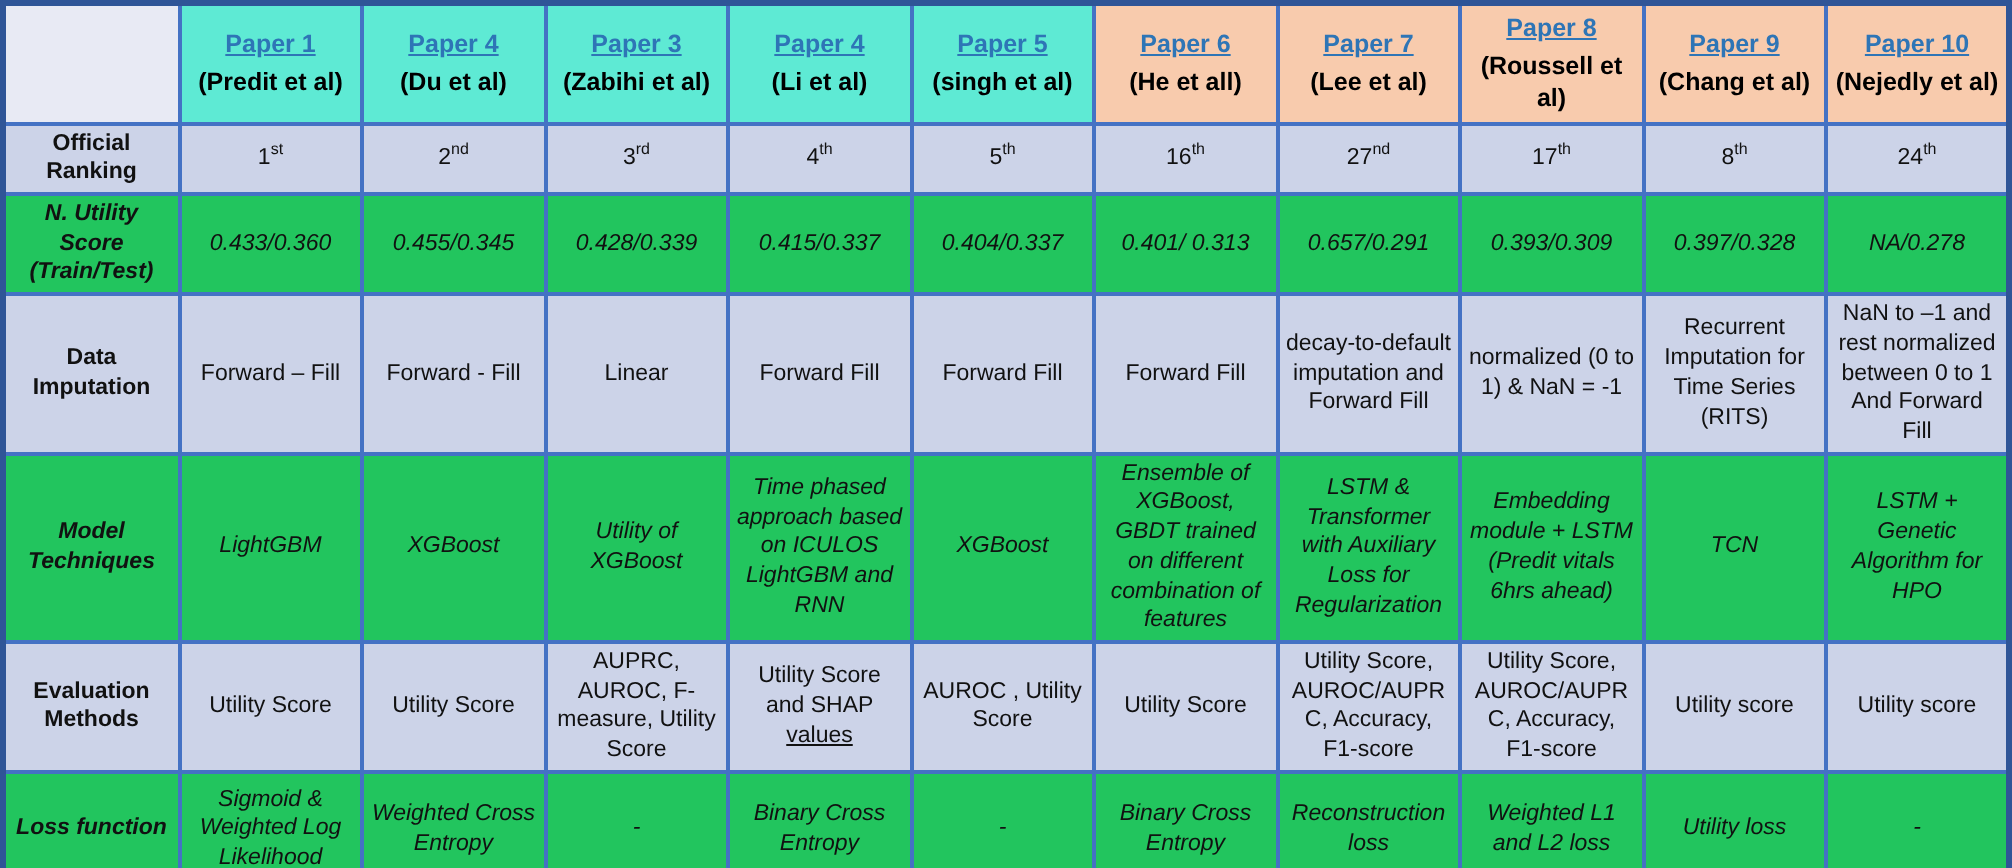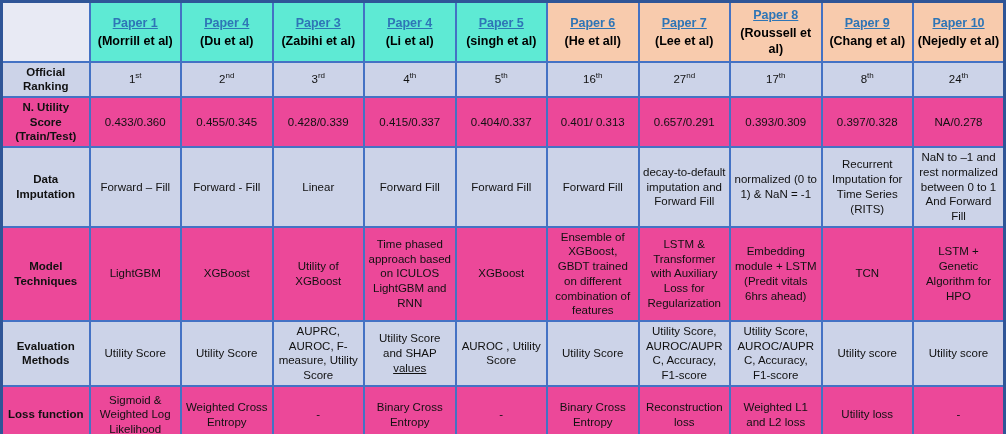--- a/index.html
+++ b/index.html
@@ -47,21 +47,21 @@
   }
   .authors {
     color: #000000;
     font-weight: 700;
     font-size: 12.5px;
     margin-top: 2px;
   }
 
   
   tr.shade-dark  td { background: #CCD3E8; }
-  tr.shade-light td { background: #ec4899; }
+  tr.shade-light td { background: #22c55e; font-style: italic; }
 
   td.rowlabel {
     text-align: left;
     font-weight: 700;
     font-size: 12px;
     padding-left: 6px;
     padding-right: 4px;
   }
 
   sup.ord { font-size: 8px; vertical-align: super; line-height: 0; }
@@ -83,21 +83,21 @@
         <col>
         <col>
         <col>
         <col>
   </colgroup>
   <thead>
     <tr class="r-header">
       <th class="corner"></th>
       <th class="hdr green">
         <span class="plink">Paper 1</span>
-        <div class="authors">(Morrill et al)</div>
+        <div class="authors">(Predit et al)</div>
       </th>
       <th class="hdr green">
         <span class="plink">Paper 4</span>
         <div class="authors">(Du et al)</div>
       </th>
       <th class="hdr green">
         <span class="plink">Paper 3</span>
         <div class="authors">(Zabihi et al)</div>
       </th>
       <th class="hdr green">

